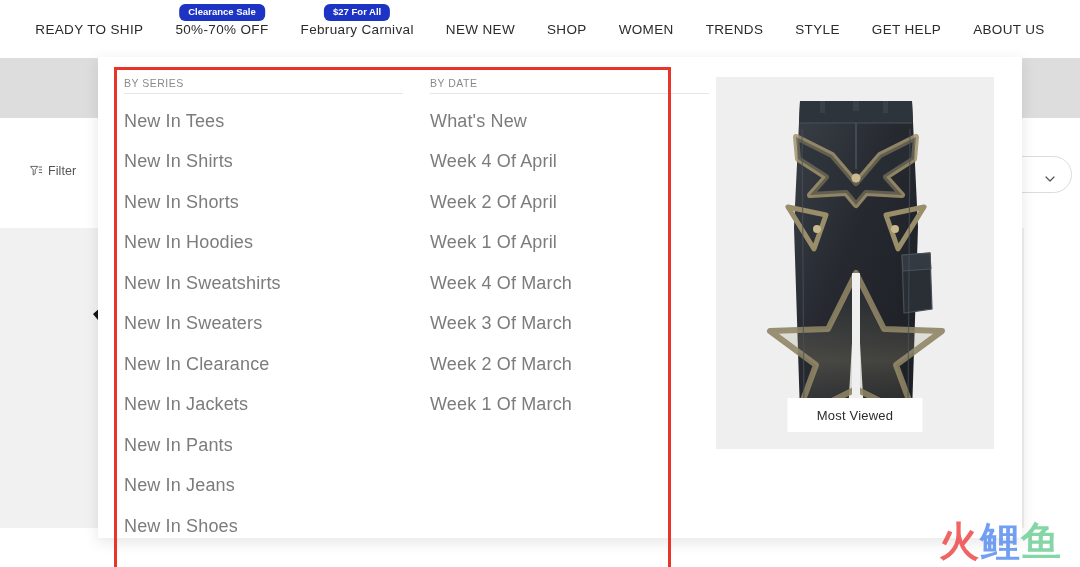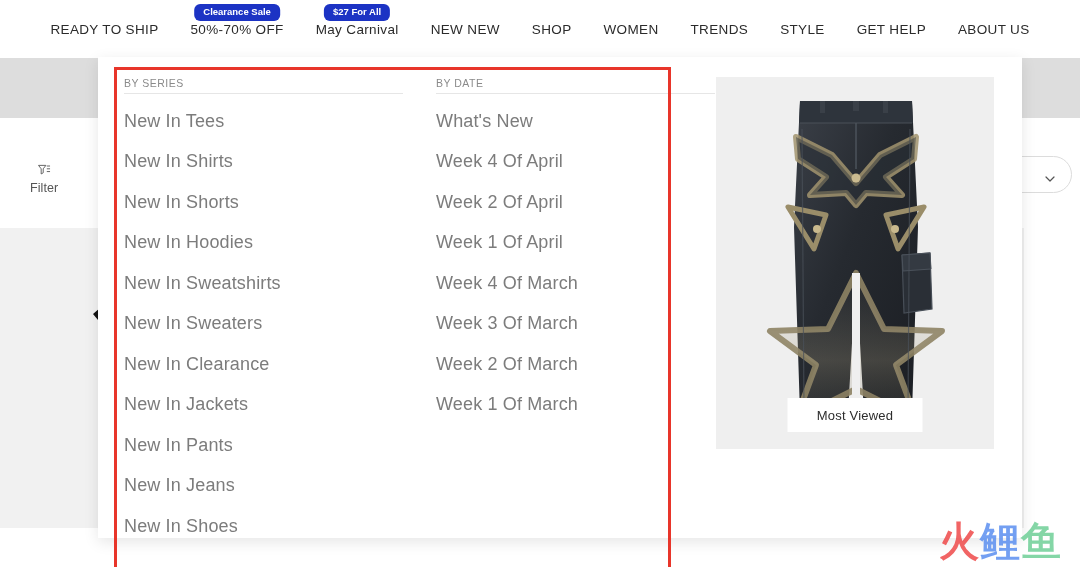--- a/index.html
+++ b/index.html
@@ -32,21 +32,20 @@
   .band-left  { left: 0;    top: 58px; width: 98px;  height: 60px; }
   .band-right { left: 1022px; top: 58px; width: 58px; height: 60px; }
 
   .filter-btn {
     position: absolute;
     left: 30px; top: 164px;
     display: flex; align-items: center; gap: 5px;
     font-size: 12.5px; color: #555; letter-spacing: .1px;
     background: transparent;
     border: none;
-    flex-direction: column;
   }
   .filter-icon { display: block; width: 13px; height: 12px; }
 
   .sort-select {
     position: absolute;
     right: 8px; top: 156px;
     width: 150px; height: 37px;
     border: 1px solid #dcdcdc;
     border-radius: 19px;
     background: #fff;
@@ -132,21 +131,21 @@
     width: 557px; height: 512px;
     border: 3px solid #e8352a;
     z-index: 60;
     pointer-events: none;
   }
 
   .col {
     padding-top: 20px;
   }
   .col-series { width: 296px; margin-left: 26px; }
-  .col-date   { width: 296px; margin-left: 16px; }
+  .col-date   { width: 296px; margin-left: 10px; }
 
   .col-head {
     font-size: 10.5px;
     color: #8a8a8a;
     letter-spacing: .5px;
     padding-bottom: 4px;
     border-bottom: 1px solid #e6e6e6;
     width: 279px;
   }
   .col-list { list-style: none; padding-top: 6px; }
@@ -263,21 +262,21 @@
       <span>READY TO SHIP</span>
     </div>
 
     <div class="nav-item">
       <span class="nav-badge">Clearance Sale</span>
       <span>50%-70% OFF</span>
     </div>
 
     <div class="nav-item">
       <span class="nav-badge">$27 For All</span>
-      <span>May Carnival</span>
+      <span>February Carnival</span>
     </div>
 
     <div class="nav-item">
       <span>NEW NEW</span>
     </div>
 
     <div class="nav-item">
       <span>SHOP</span>
     </div>
 

